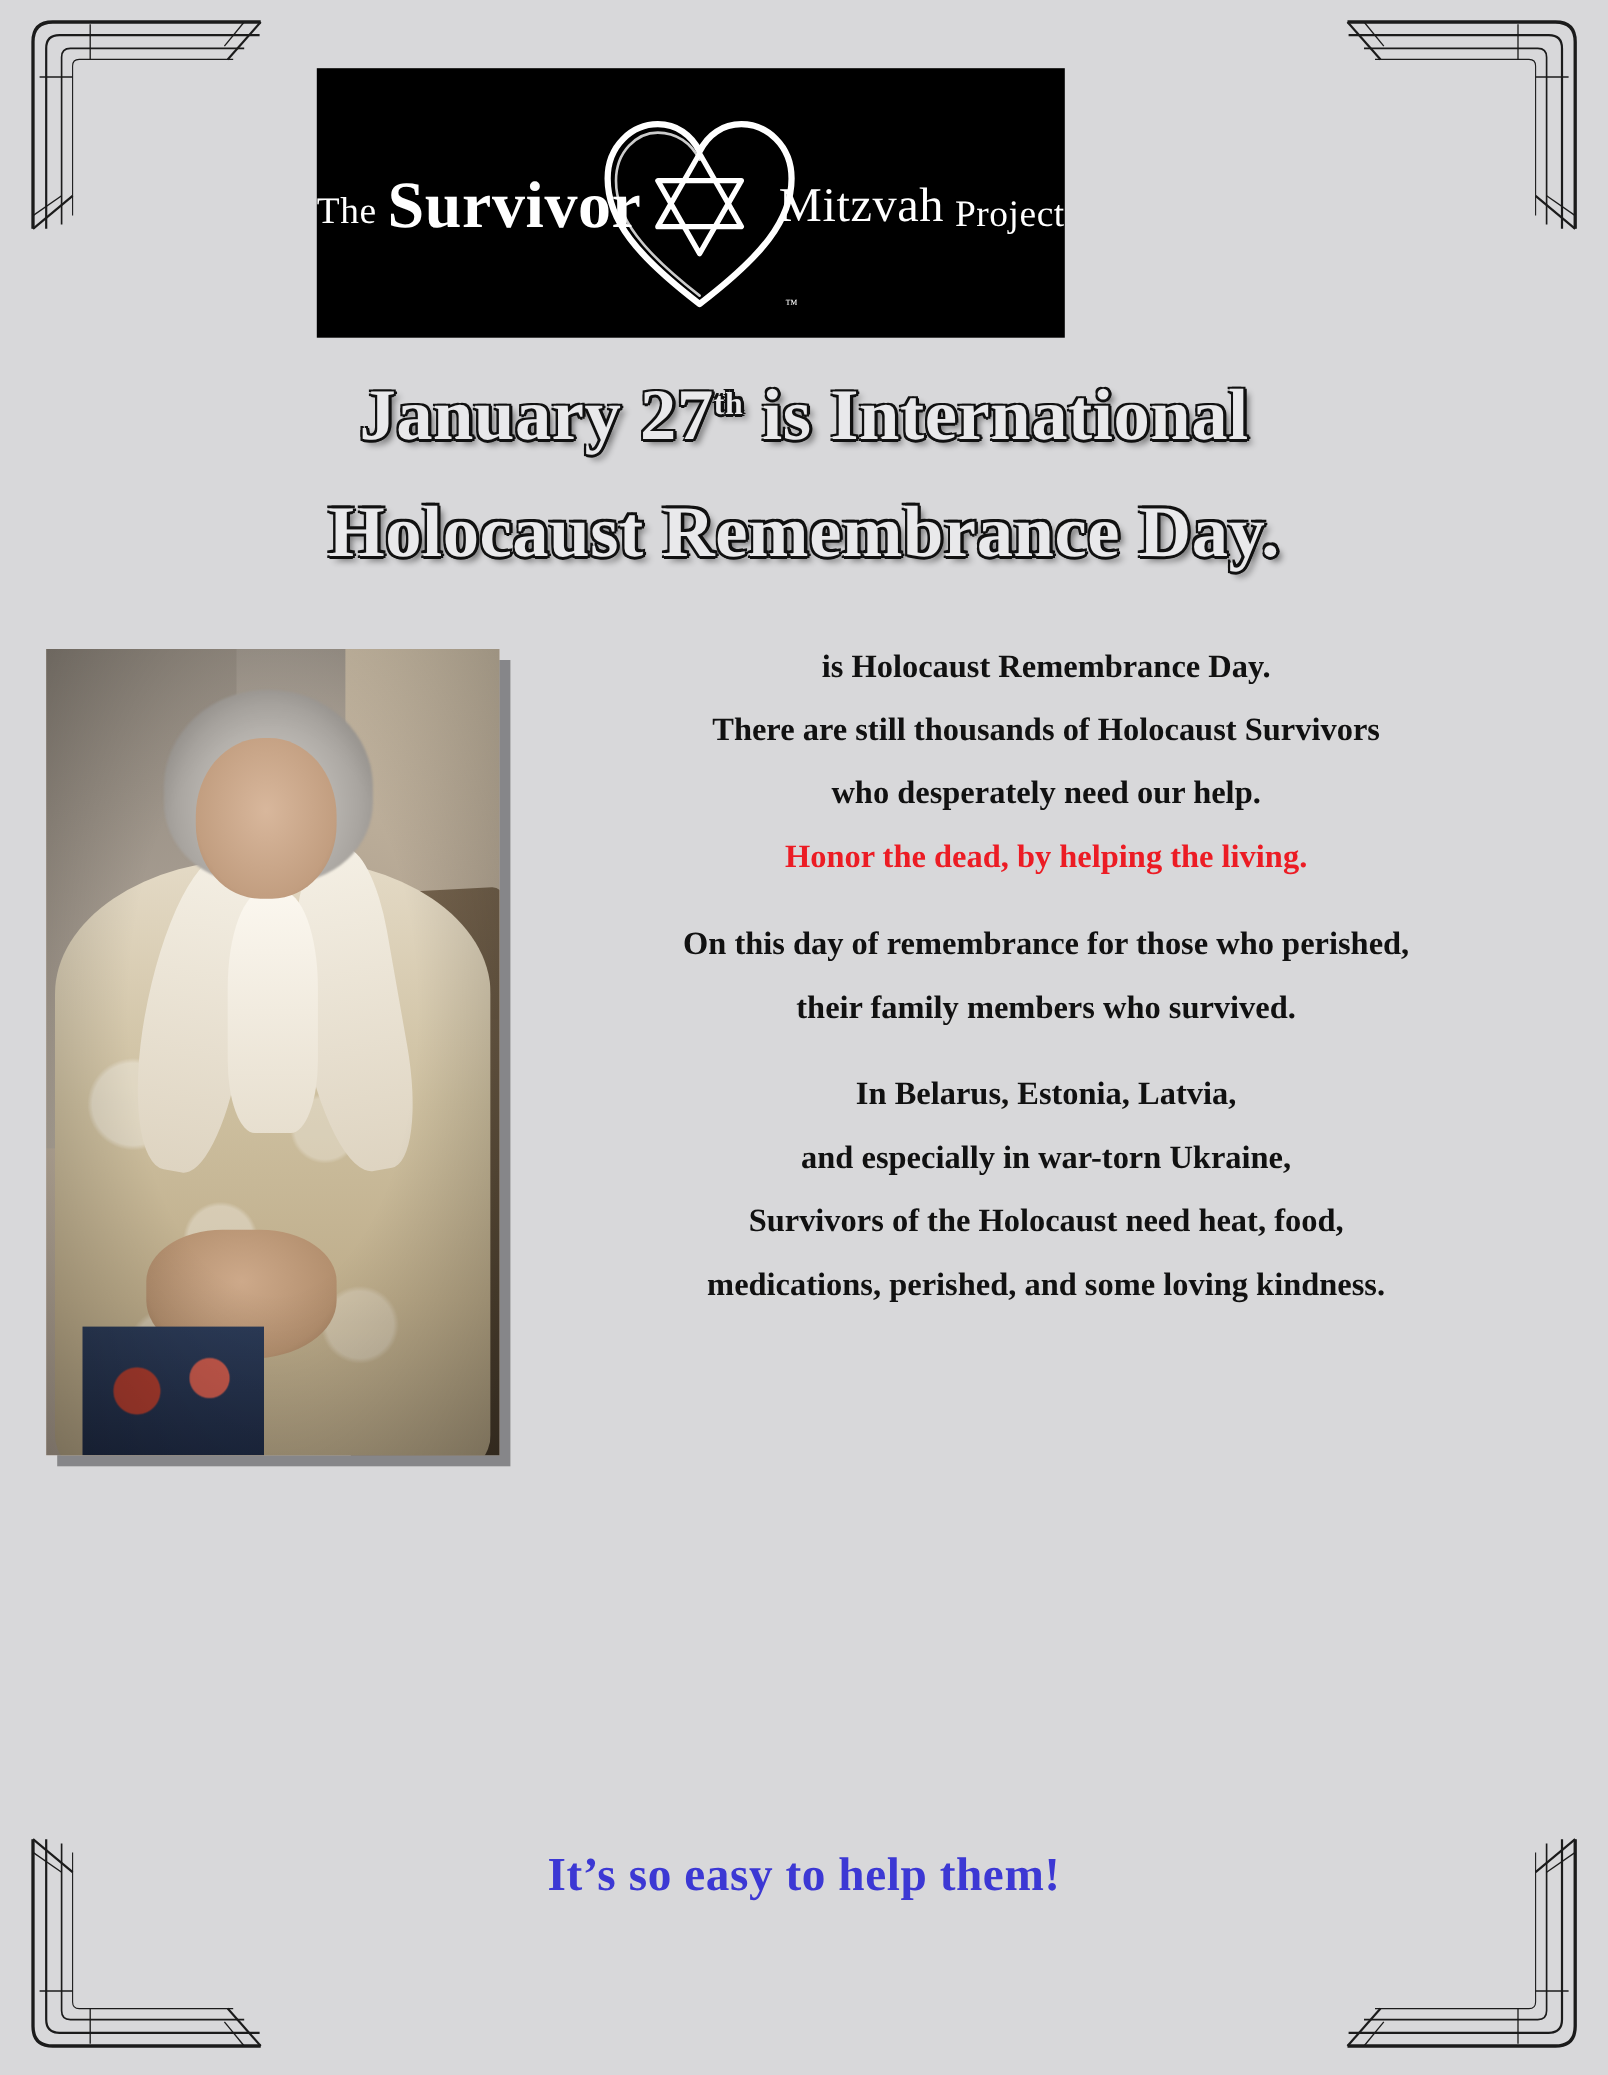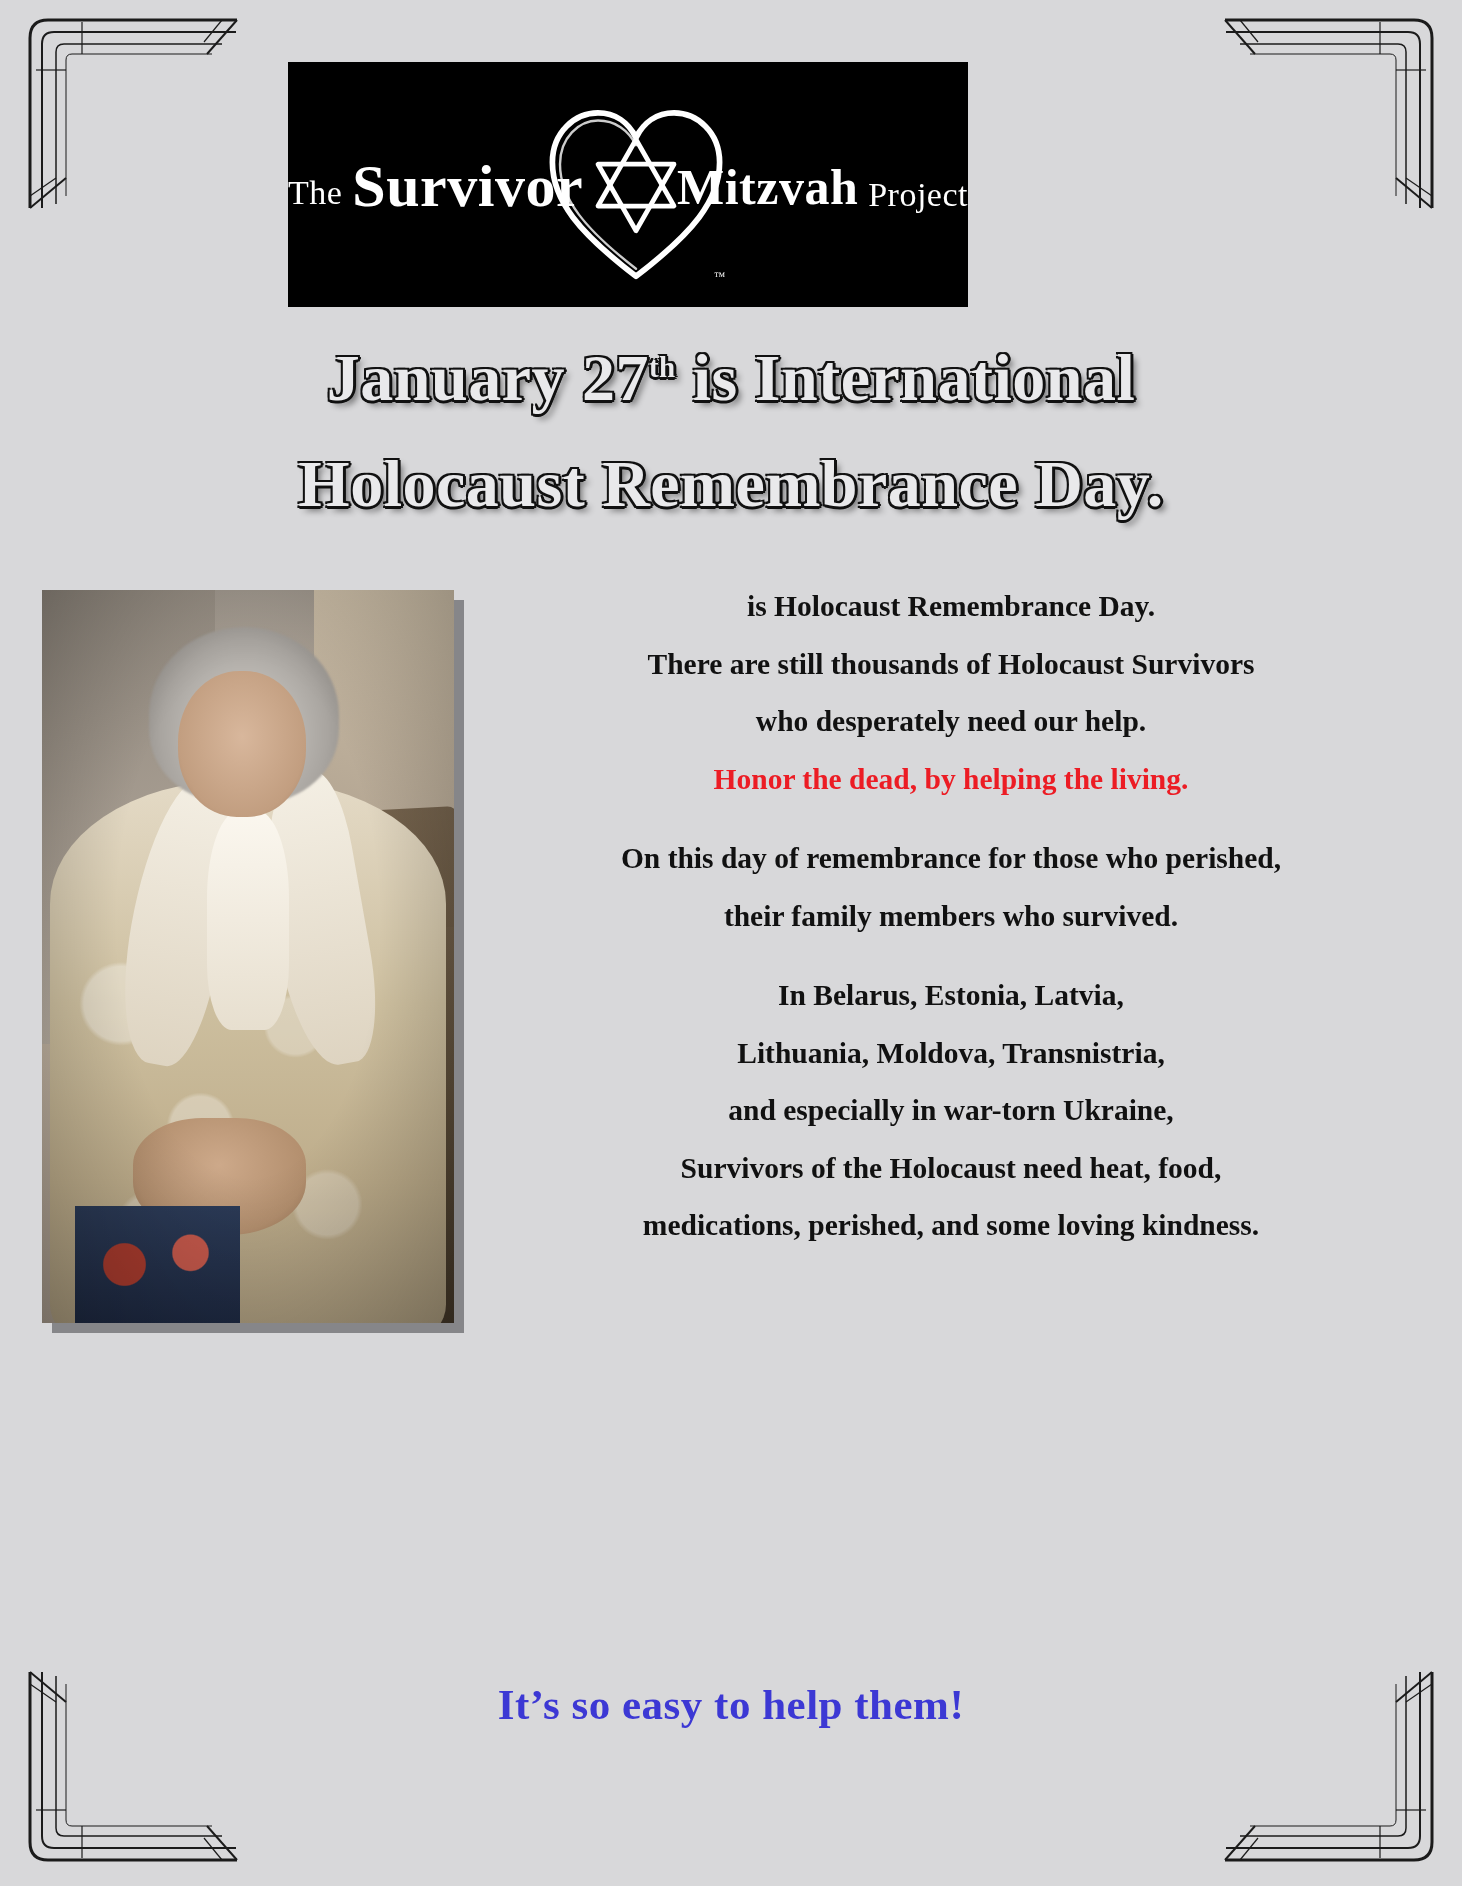--- a/index.html
+++ b/index.html
@@ -63,22 +63,22 @@
     position: relative;
     top: 8px;
   }
   .logo-survivor {
     font-size: 60px;
     font-weight: 700;
     position: relative;
     top: 2px;
   }
   .logo-mitzvah {
-    font-size: 50px;
-    font-weight: 700;
+    font-size: 44px;
+    font-weight: 400;
     position: relative;
     top: 2px;
     margin-left: 8px;
   }
   .logo-project {
     font-size: 34px;
     font-weight: 400;
     margin-left: 10px;
     position: relative;
     top: 10px;
@@ -352,21 +352,20 @@
   <div class="copy">
     <p>is Holocaust Remembrance Day.</p>
     <p>There are still thousands of Holocaust Survivors</p>
     <p>who desperately need our help.</p>
     <p class="red">Honor the dead, by helping the living.</p>
     <div class="gap"></div>
     <p>On this day of remembrance for those who perished,</p>
     <p>their family members who survived.</p>
     <div class="gap"></div>
     <p>In Belarus, Estonia, Latvia,</p>
-    <p>Lithuania, Moldova, Transnistria,</p>
     <p>and especially in war-torn Ukraine,</p>
     <p>Survivors of the Holocaust need heat, food,</p>
     <p>medications, perished, and some loving kindness.</p>
   </div>
 
   <div class="closing">It’s so easy to help them!</div>
 
 </div>
 
 </body></html>

